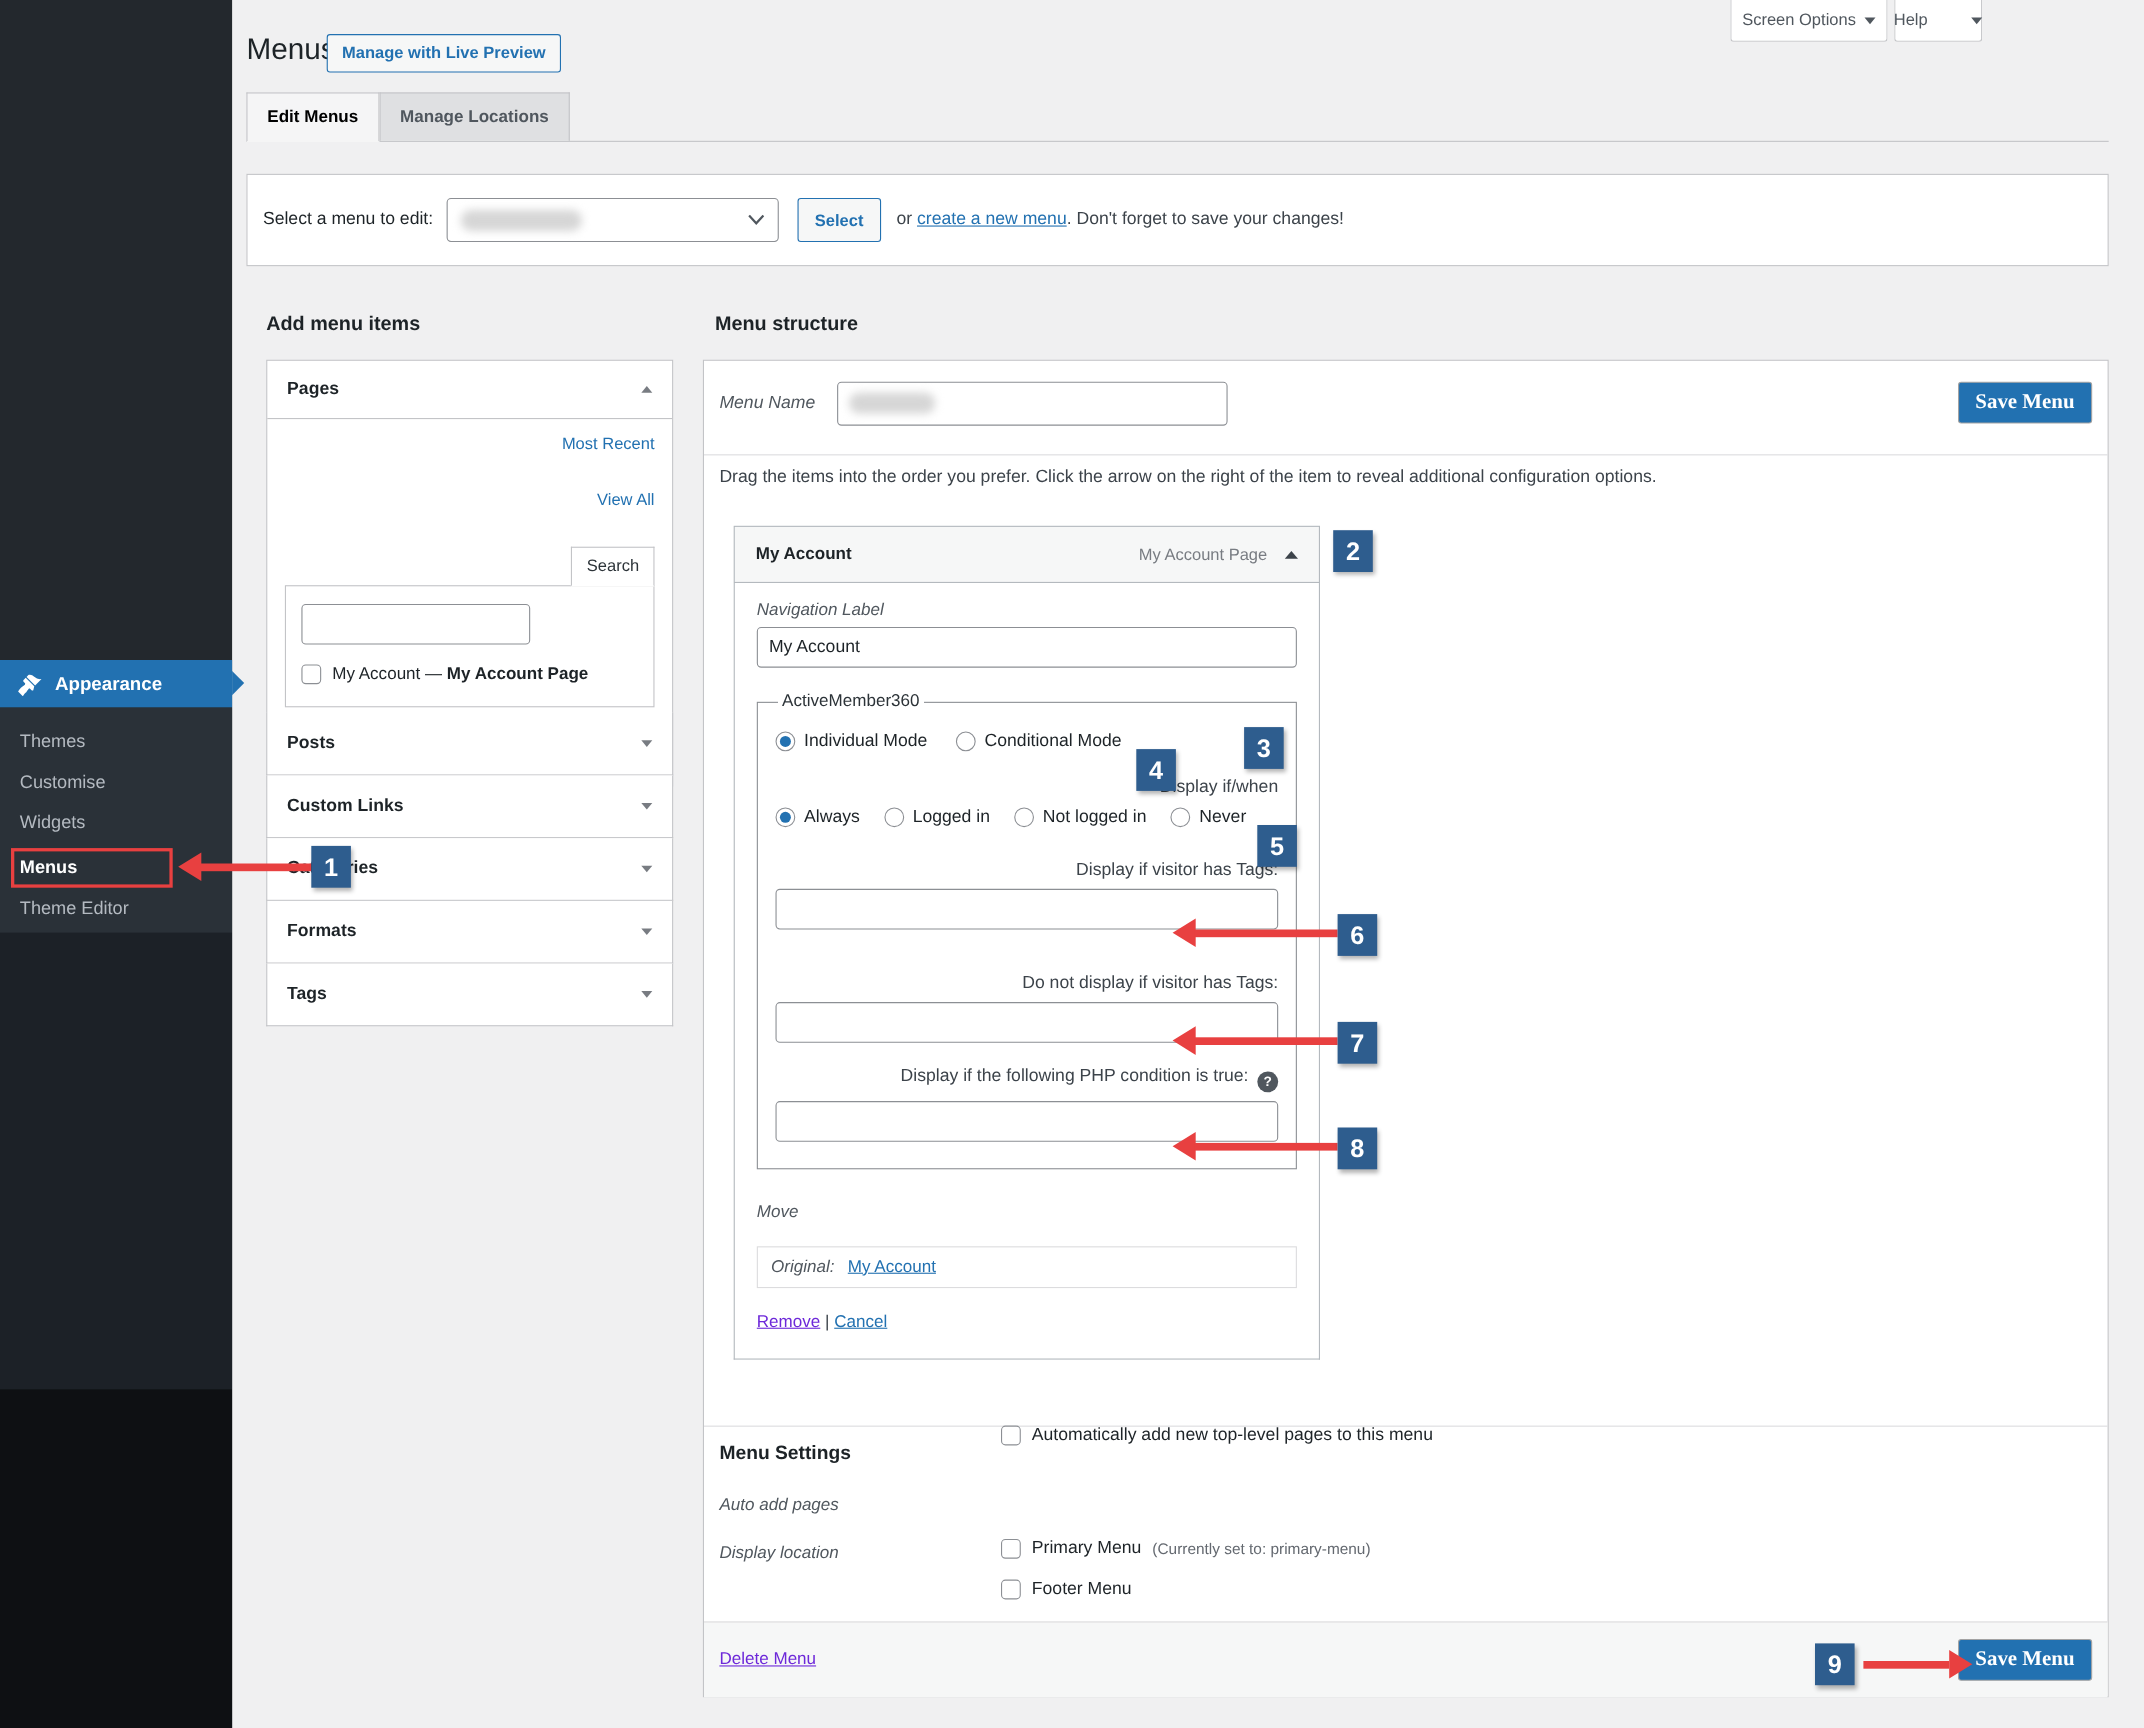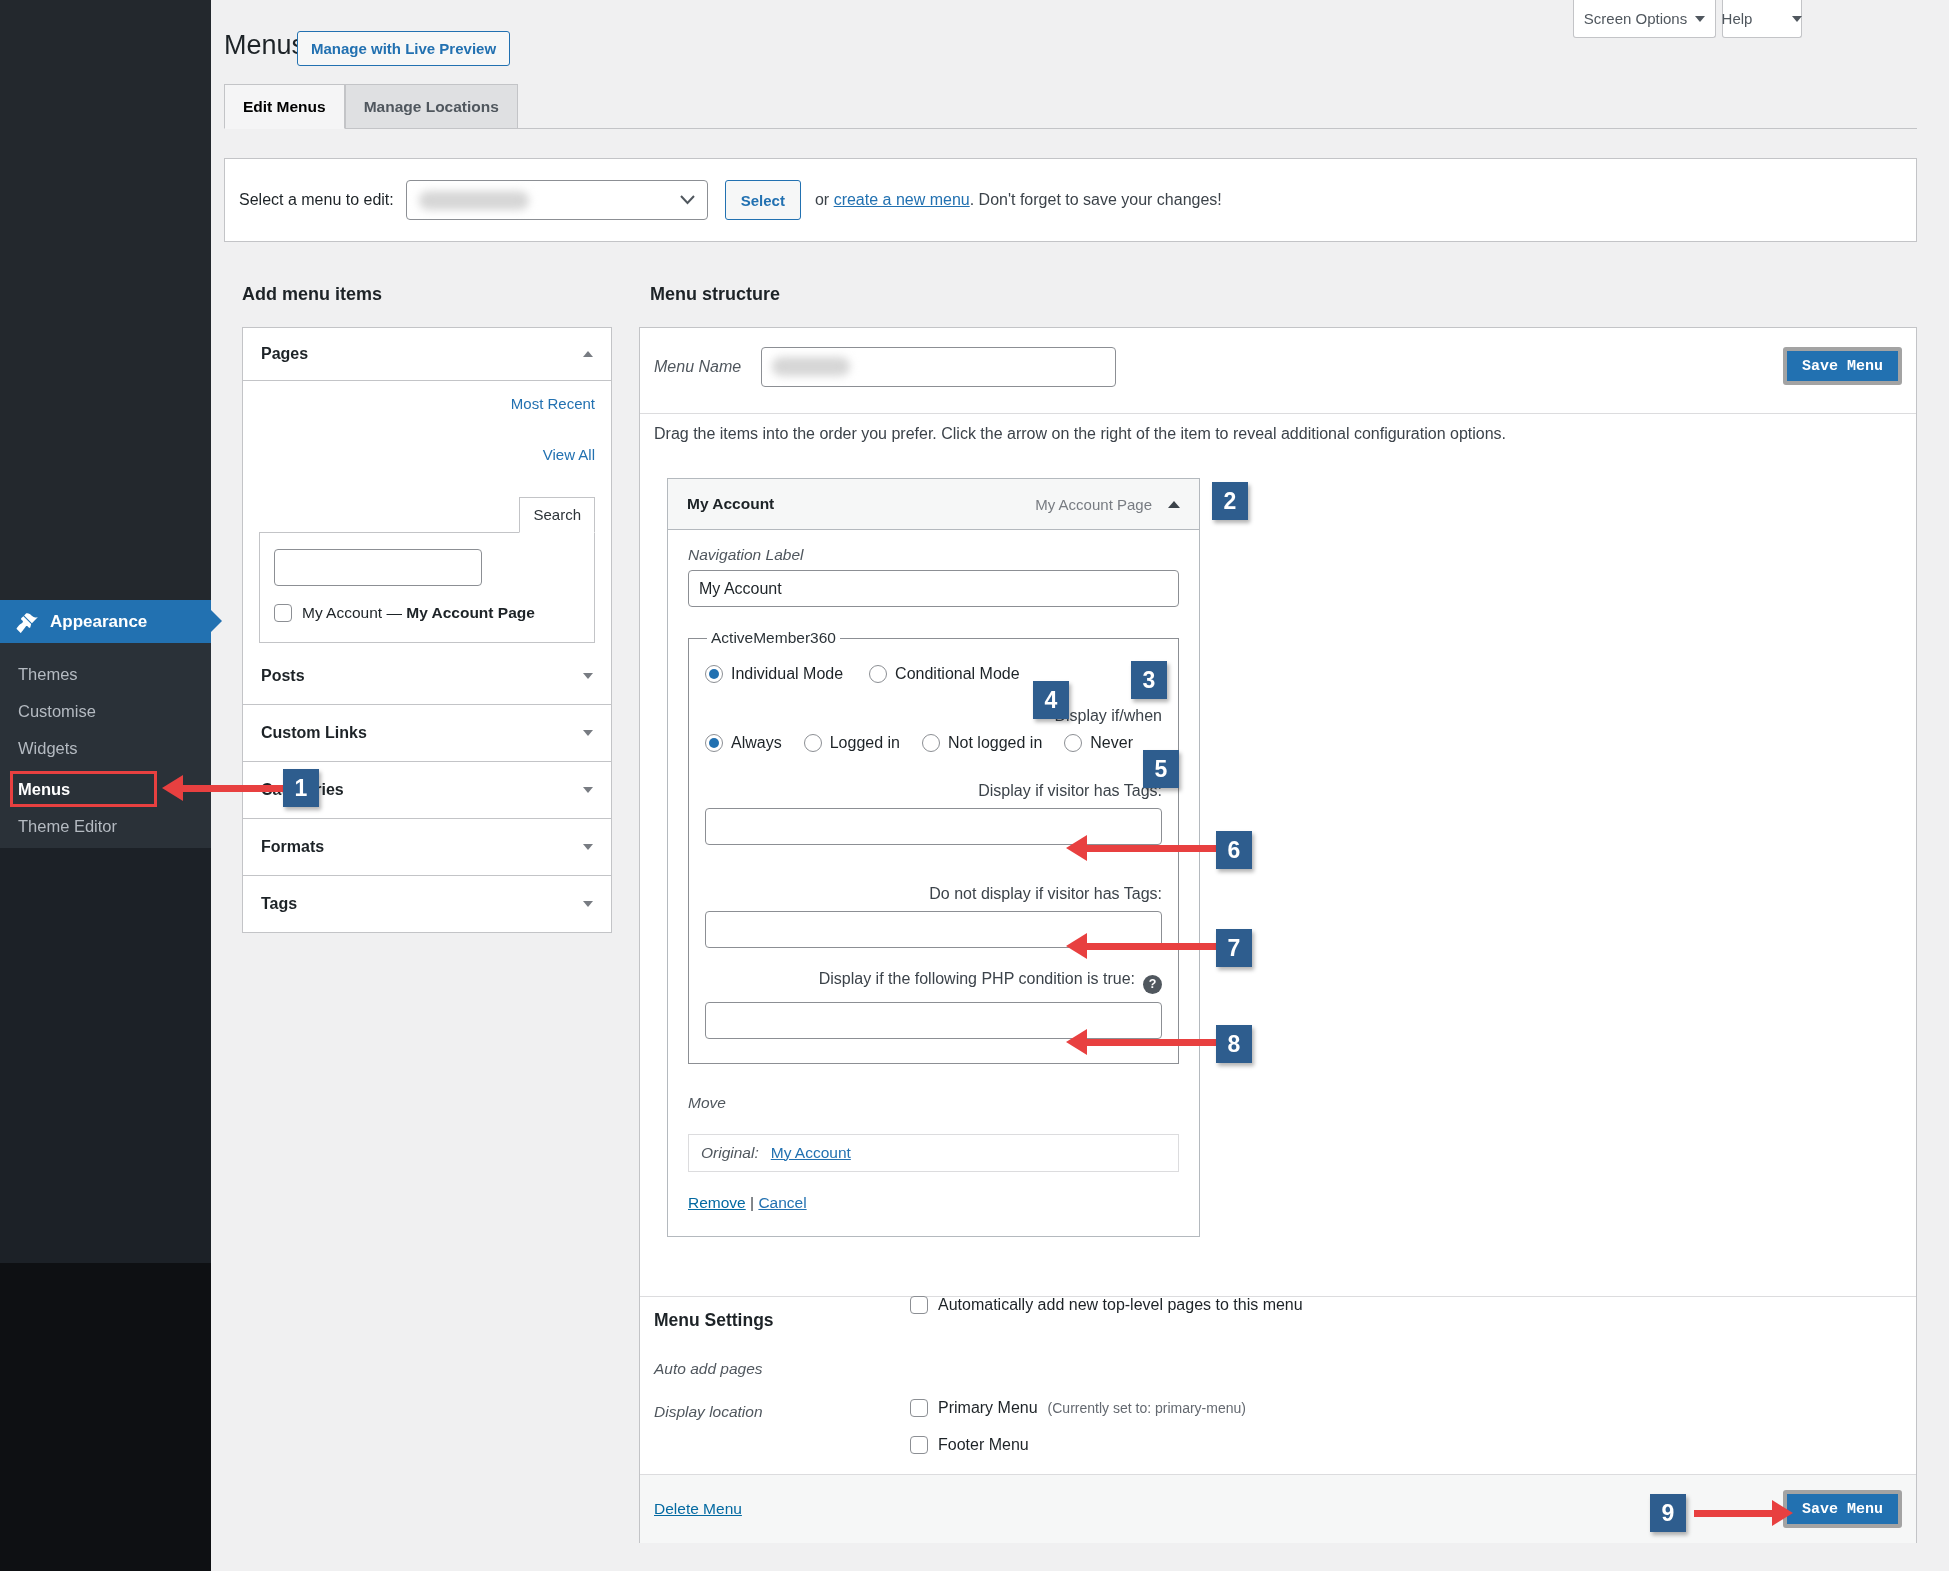--- a/index.html
+++ b/index.html
@@ -24,22 +24,22 @@
   
   .top-tab { position:absolute; top:0; height:38px; background:#fff; border:1px solid #c3c4c7; border-top:none;
              border-radius:0 0 3px 3px; color:#50575e; font-size:15px; display:flex; align-items:center;
              justify-content:center; gap:8px; cursor:pointer; }
   .caret-down { width:0; height:0; border-left:5px solid transparent; border-right:5px solid transparent; border-top:6px solid #50575e; }
 
   
   .h1 { position:absolute; left:224px; top:30px; font-size:27px; font-weight:400; color:#1d2327; }
   .btn-outline { background:#f6f7f7; border:1px solid #2271b1; color:#2271b1; border-radius:3px;
                  font-size:15px; font-weight:600; cursor:pointer; font-family:inherit; }
-  .btn-primary { background:#2271b1; border:4px solid #a3a3a3; color:#fff; border-radius:3px;
-                 font-size:15px; font-weight:600; cursor:pointer; font-family:Liberation Mono, monospace; }
+  .btn-primary { background:#2271b1; border:1px solid #a3a3a3; color:#fff; border-radius:3px;
+                 font-size:19px; font-weight:600; cursor:pointer; font-family:Liberation Serif, serif; }
   #live-preview { position:absolute; left:297px; top:31px; height:35px; padding:0 13px; }
 
   
   #nav-tabs { position:absolute; left:224px; top:84px; width:1693px; height:45px; border-bottom:1px solid #c3c4c7;
               display:flex; align-items:stretch; }
   .nav-tab { padding:0 18px; font-size:15.5px; font-weight:600; display:flex; align-items:center; cursor:pointer; }
   .nav-tab.active { background:#f5f5f6; border:1px solid #c3c4c7; border-bottom:1px solid #f5f5f6; margin-bottom:-1px; color:#000; z-index:2; }
   .nav-tab.inactive { background:#dfe0e2; border:1px solid #c3c4c7; border-bottom:none; color:#50575e; }
 
   
@@ -104,21 +104,21 @@
   .radio-row { display:flex; align-items:center; gap:26px; font-size:16px; }
   .radio-opt { display:flex; align-items:center; gap:8px; cursor:pointer; }
   .radio { width:18px; height:18px; border:1px solid #8c8f94; border-radius:50%; background:#fff; position:relative; flex:0 0 18px; }
   .radio.checked::after { content:""; position:absolute; left:3px; top:3px; width:10px; height:10px; border-radius:50%; background:#2271b1; }
   .fl { font-size:16px; color:#3c434a;text-align:right; }
   .help-circle { display:inline-flex; width:19px; height:19px; border-radius:50%; background:#50575e; color:#fff;
                  font-size:12.5px; font-weight:bold; align-items:center; justify-content:center; vertical-align:-4px; margin-left:8px; cursor:pointer; }
   #move-label { margin-top:30px; font-size:15.5px; }
   #original-box { margin-top:22px; border:1px solid #dcdcde; padding:9px 12px; font-size:15.5px; display:flex; gap:12px; align-items:center; }
   #remove-row { margin-top:22px; font-size:15.5px; color:#3c434a; }
-  .danger-link { color:#0369a1; text-decoration:underline; cursor:pointer; }
+  .danger-link { color:#6d28d9; text-decoration:underline; cursor:pointer; }
 
   
   #ms-heading { position:absolute; left:14px; top:982px; font-size:17.5px; font-weight:600; }
   .ms-label { position:absolute; left:14px; font-size:15.5px; }
   .ms-cb-row { position:absolute; left:270px; display:flex; align-items:center; gap:10px; font-size:16px; }
   .note { color:#646970; font-size:14px; }
   #bottom-bar { position:absolute; left:0; top:1146px; width:100%; height:69px; background:#f6f7f7;
                 border-top:1px solid #dcdcde; display:flex; align-items:center; justify-content:space-between; padding:0 14px; }
   #delete-menu { font-size:15.5px; }
   #save-bottom { height:38px; padding:0 15px; }

